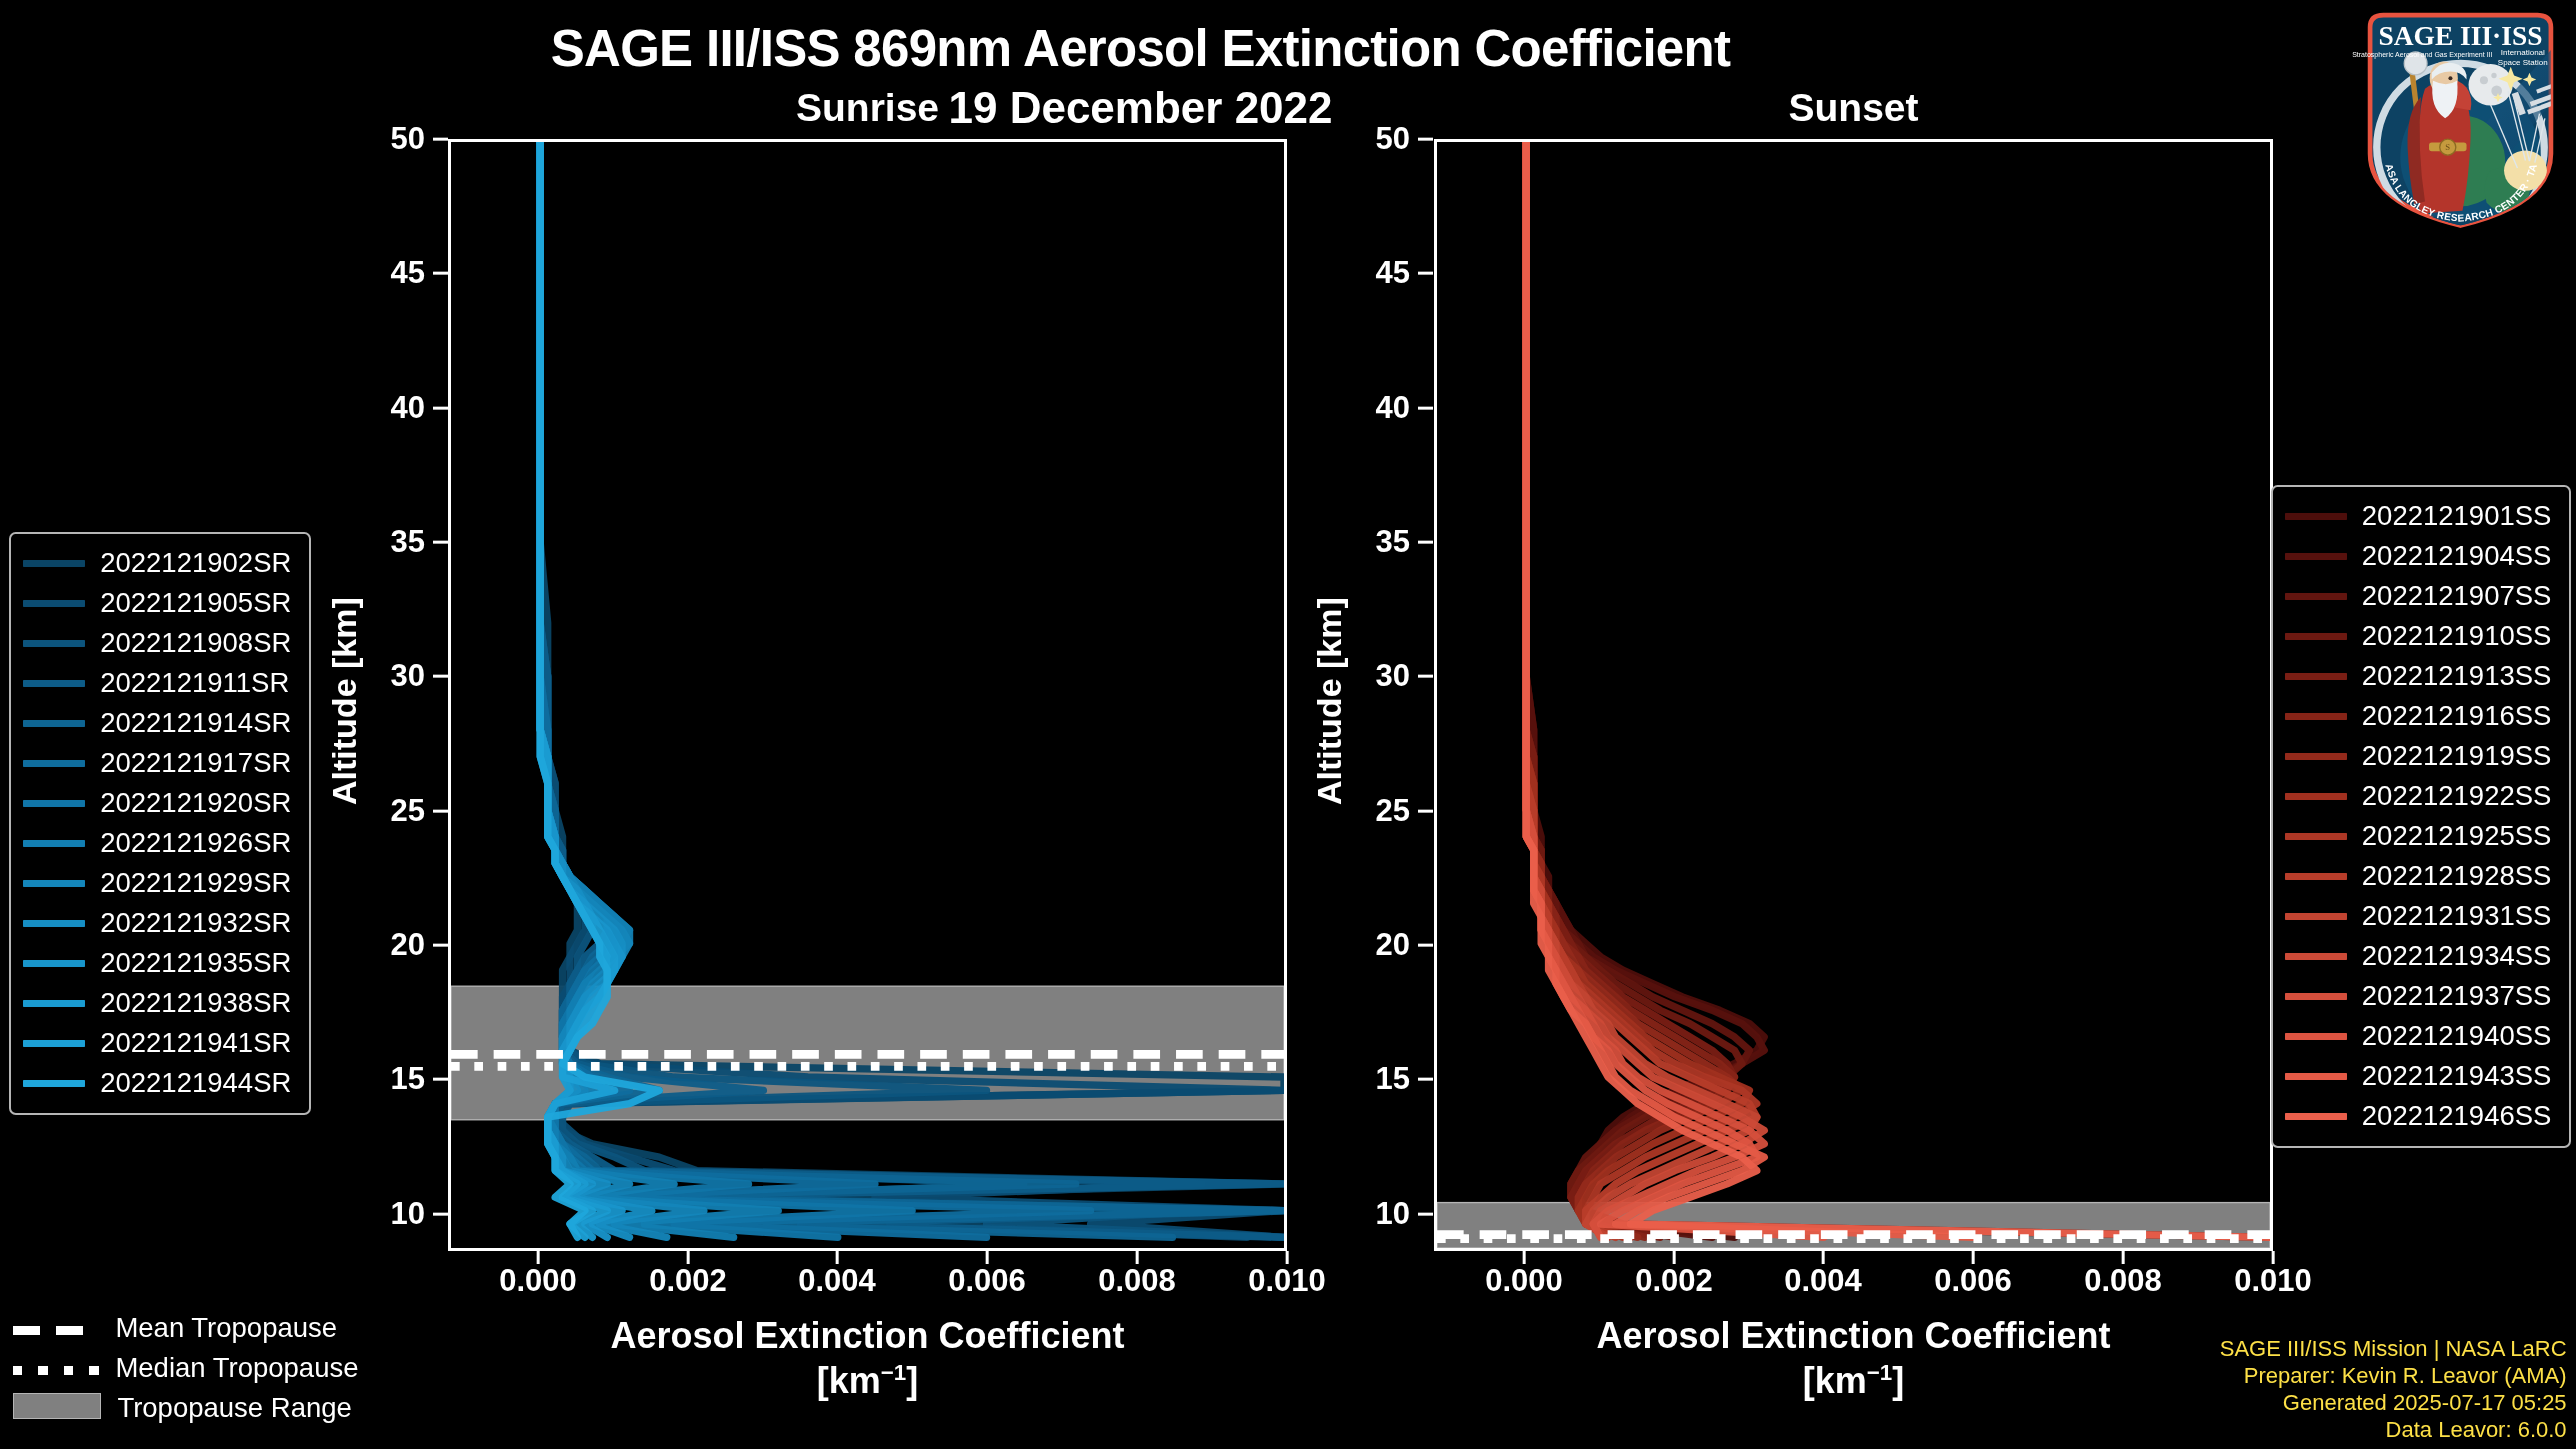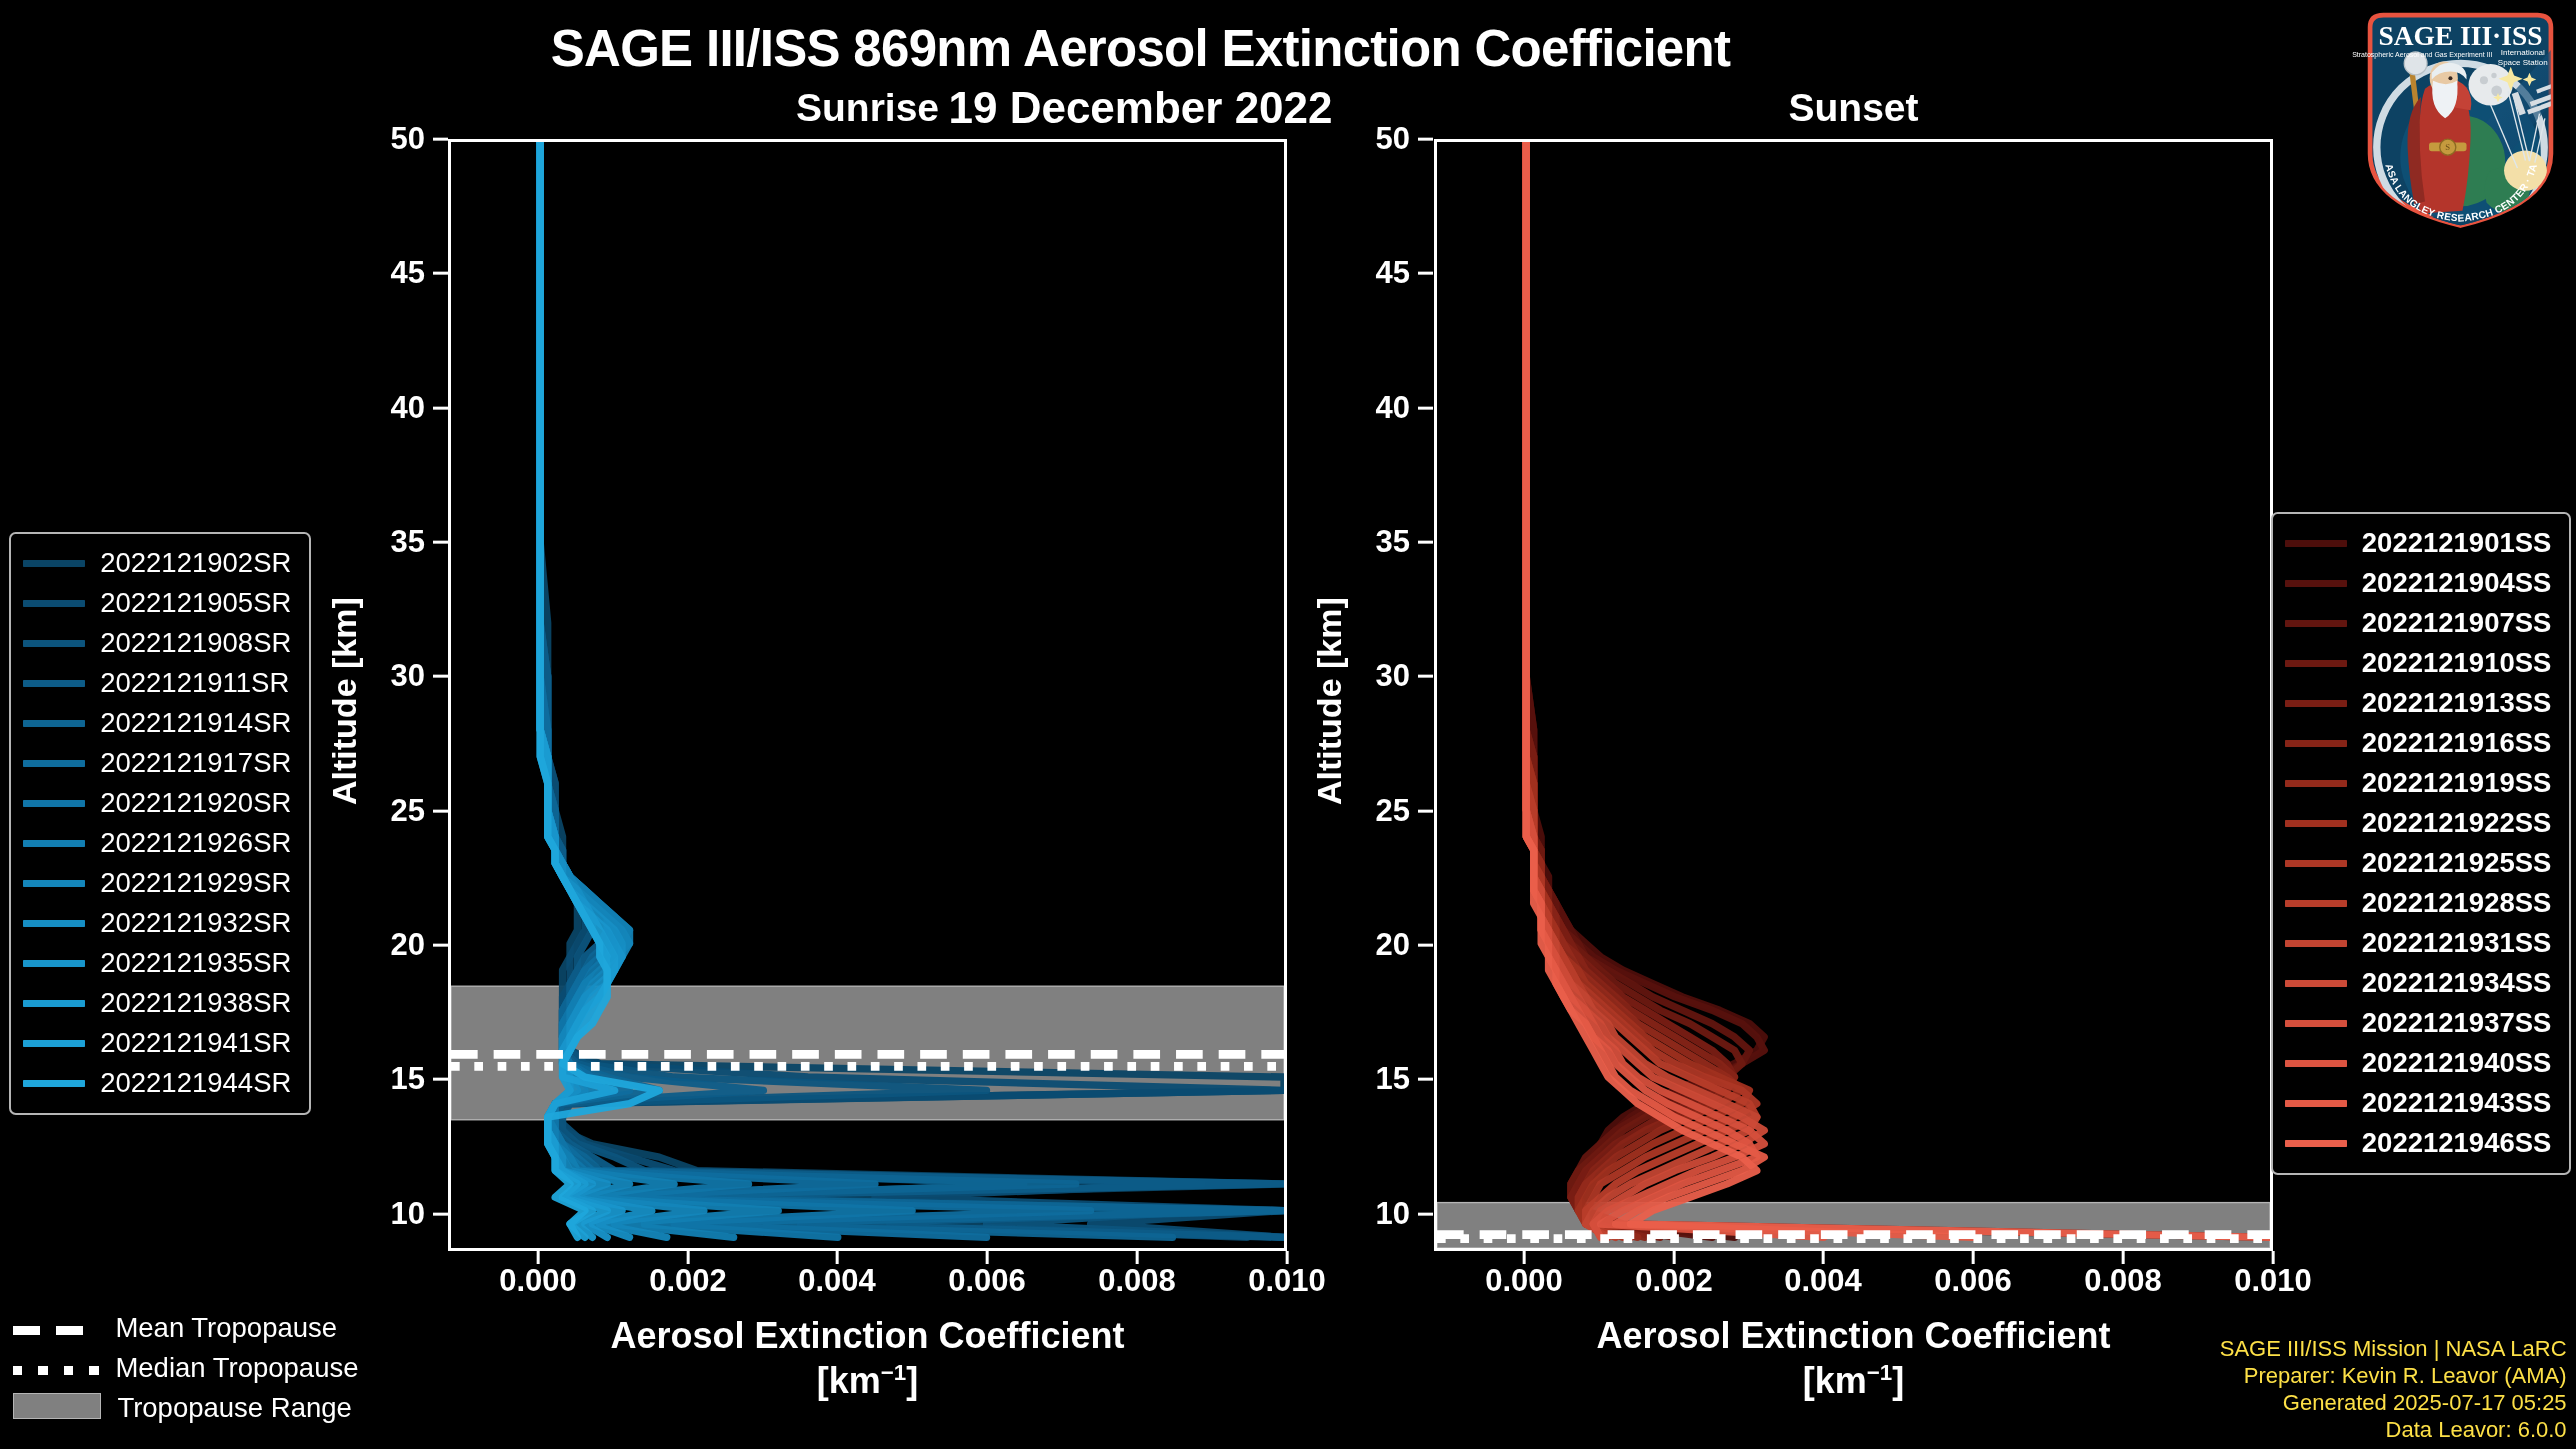--- a/index.html
+++ b/index.html
@@ -39,21 +39,21 @@
   sup.u{font-size:0.62em;vertical-align:super;}
 
   
   .legend-box{position:absolute;border:2px solid #b5b5b5;border-radius:6.7px;
      background:#000;padding:9.4px 17.4px 9.4px 12px;}
   .legend-row{display:flex;align-items:center;height:40px;}
   .legend-swatch{width:62px;height:7.4px;margin-right:14.8px;flex:none;border-radius:0.7px;}
   .legend-label{font-size:27.5px;white-space:nowrap;}
 
   #legend-left{left:9.4px;top:532px;}
-  #legend-right{left:2271px;top:512px;font-weight:bold;}
+  #legend-right{left:2271px;top:485px;}
 
   
   #legend-trop{left:13.4px;top:1308px;}
   .tl-row{display:flex;align-items:center;height:40px;}
   .tl-key{width:86px;height:17.4px;margin-right:16px;flex:none;position:relative;}
   .tl-label{font-size:27.5px;white-space:nowrap;}
   .dash-key{background:repeating-linear-gradient(to right,#fff 0 27px,transparent 27px 43px);
      height:8.7px;margin-top:4.7px;}
   .dot-key{background:repeating-linear-gradient(to right,#fff 0 9.4px,transparent 9.4px 25.5px);
      height:8.7px;margin-top:4.7px;}

